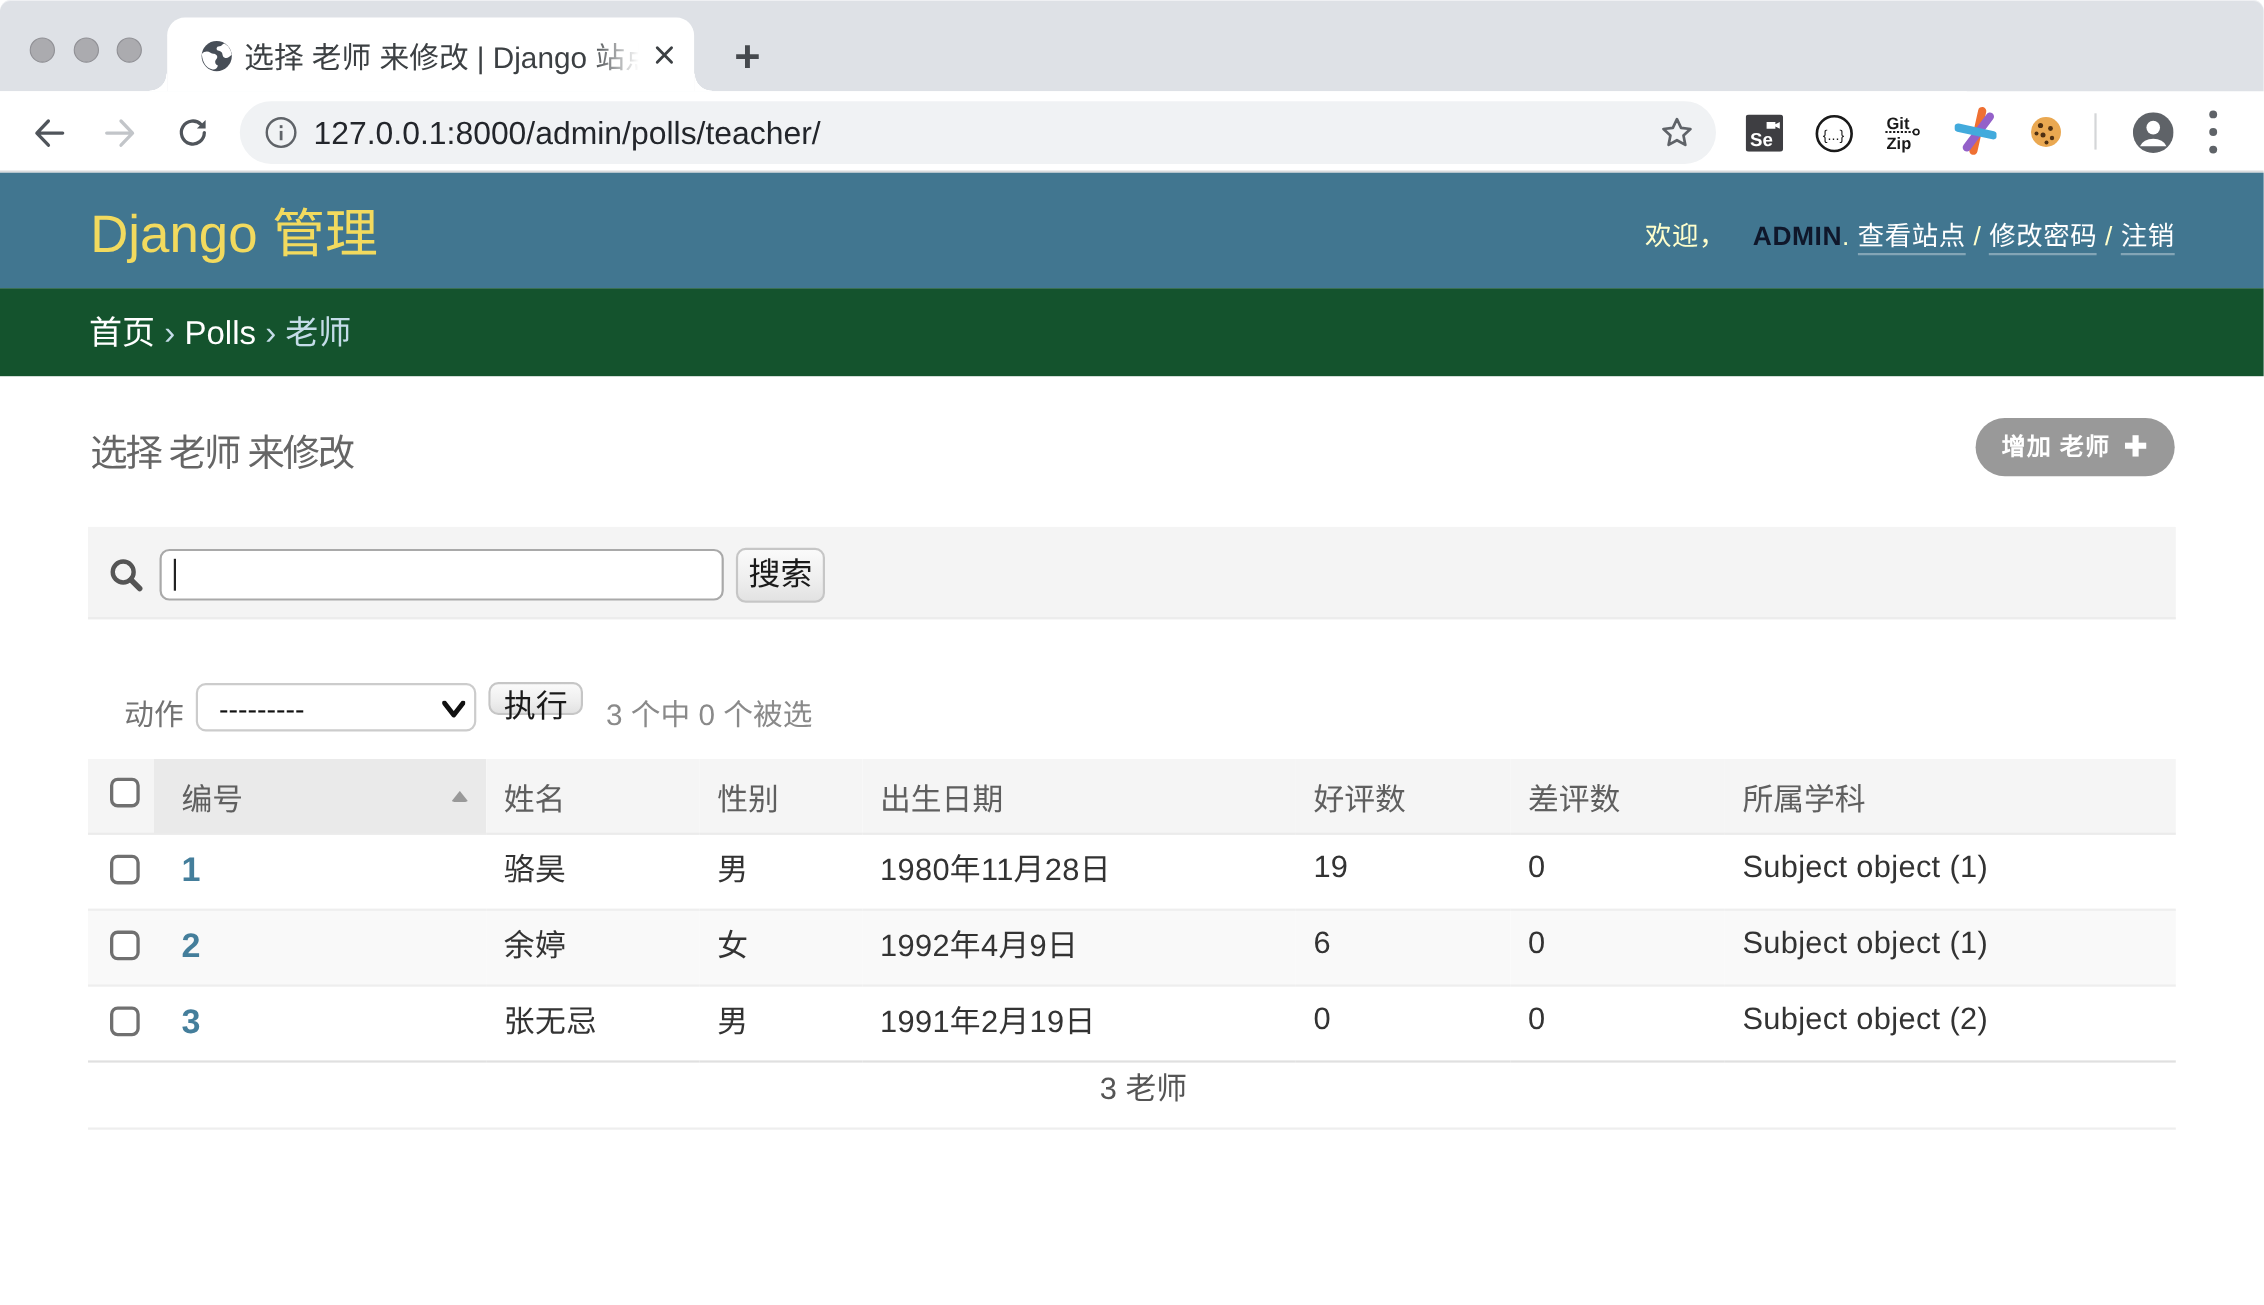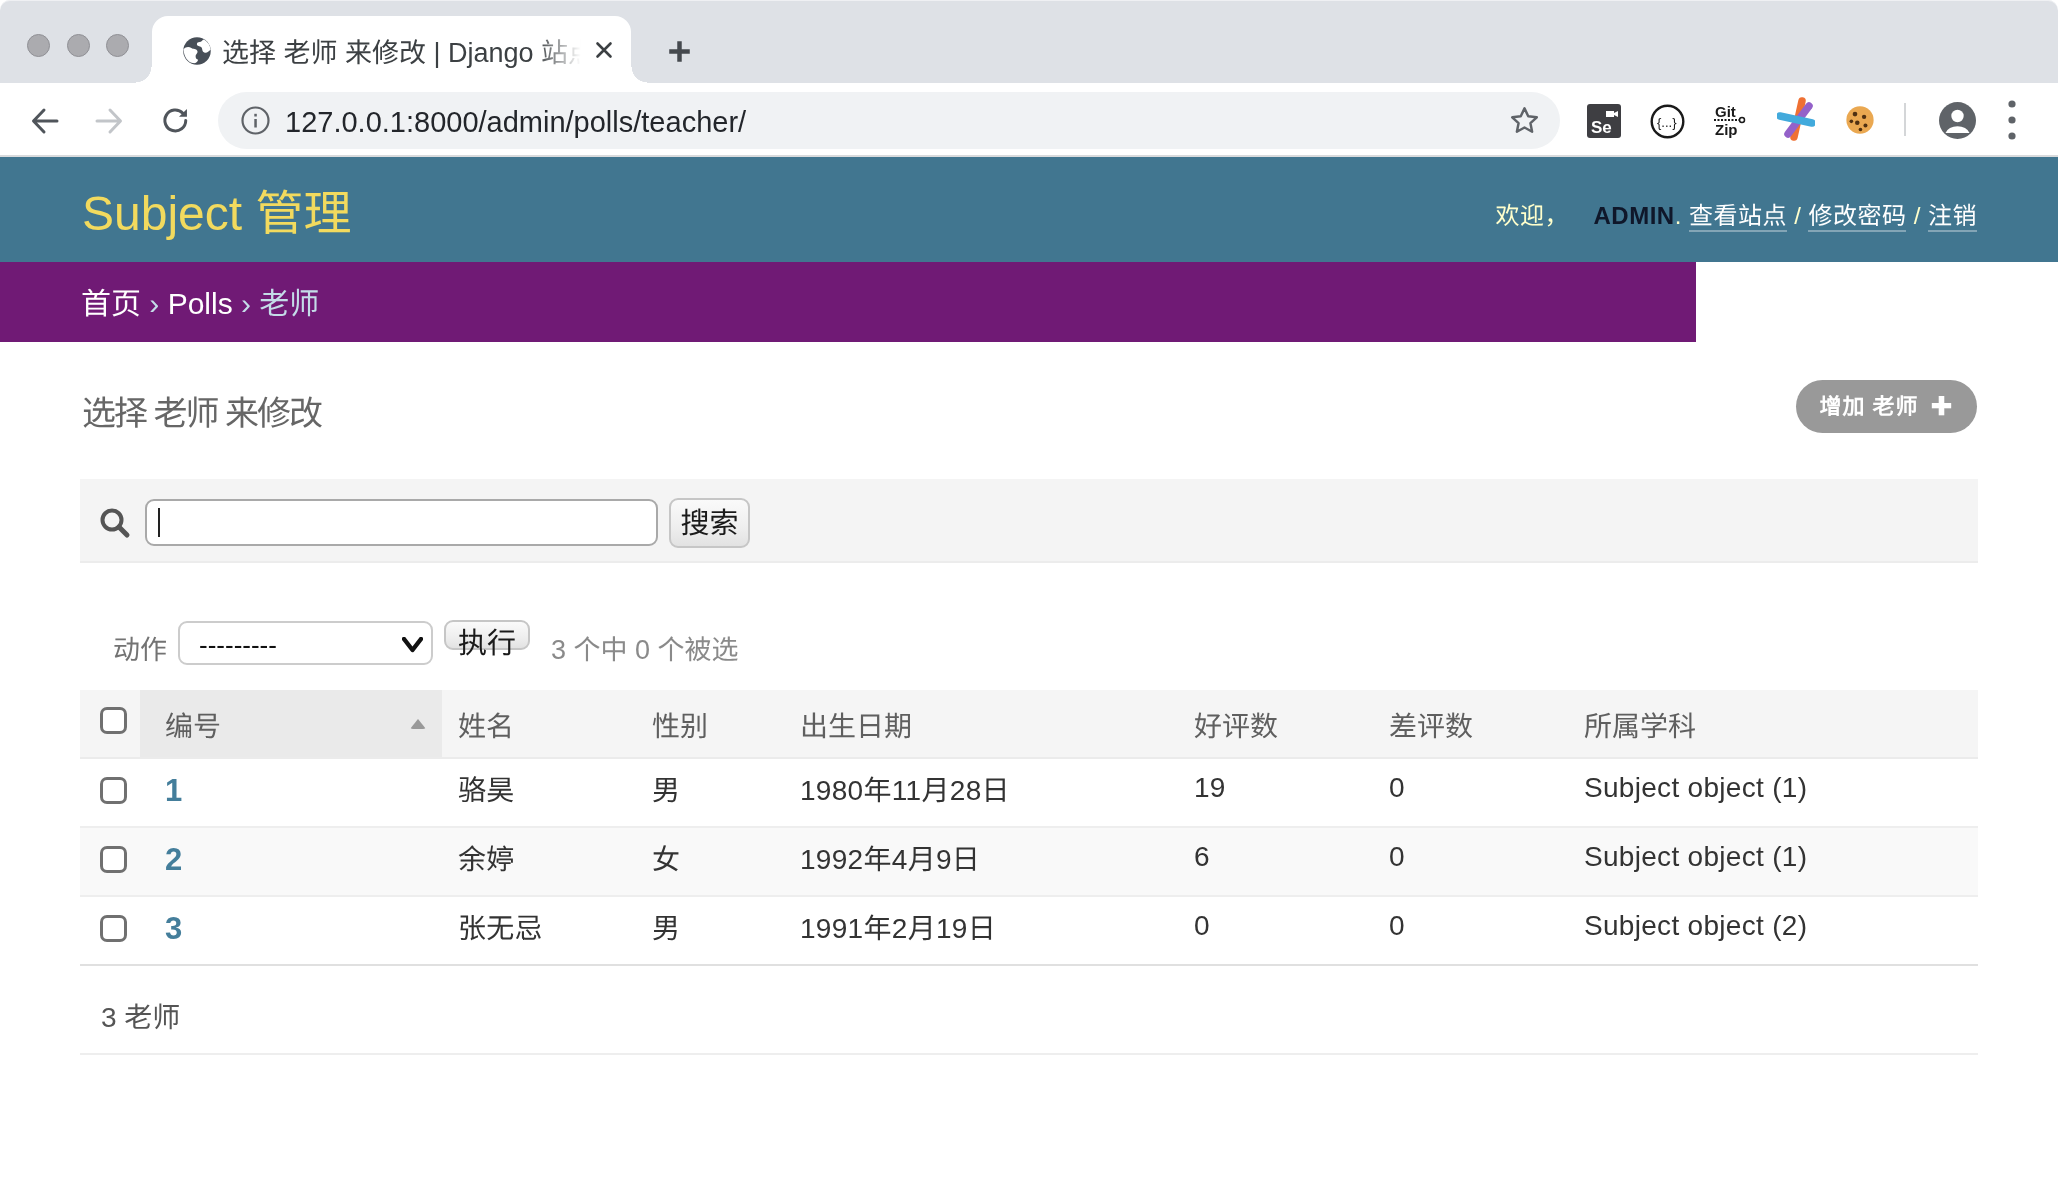--- a/index.html
+++ b/index.html
@@ -24,21 +24,21 @@
 #urltext { position:absolute; left:67px; top:14px; font-size:29px; color:#23262b; }
 #chromeline { left:0; top:155px; width:2058px; height:2px; background:#d9dbdd; }
 .extsep { position:absolute; left:1904px; top:20px; width:2px; height:33px; background:#d4d6d8; }
 
 
 #djheader { left:0; top:157px; width:2058px; height:105px; background:#417690; }
 #branding { position:absolute; left:82px; top:33px; line-height:48px; font-size:48px; color:#f2da5e; font-weight:400; }
 #usertools { position:absolute; right:81px; top:44px; line-height:30px; font-size:24px; color:#ffffcc; letter-spacing:0.5px; }
 #usertools strong { color:#0f172a; }
 #usertools a { color:#fff; text-decoration:none; border-bottom:2px solid rgba(255,255,255,.35); padding-bottom:1px; }
-#breadcrumbs { left:0; top:262px; width:1696px; height:80px; background:#701a75; font-size:30px; color:#c4dce8; line-height:84px; padding-left:81px; }
+#breadcrumbs { left:0; top:262px; width:2058px; height:80px; background:#14532d; font-size:30px; color:#c4dce8; line-height:84px; padding-left:81px; }
 #breadcrumbs a { color:#fff; text-decoration:none; }
 
 
 #pagetitle { left:82px; top:390px; font-size:34px; line-height:46px; color:#666; font-weight:400; letter-spacing:-2px; }
 #addbtn { left:1796px; top:380px; width:181px; height:53px; background:#999; border-radius:27px; color:#fff; font-size:22px; font-weight:700; text-align:center; line-height:53px; letter-spacing:1px; }
 #searchbar { left:80px; top:479px; width:1898px; height:84px; background:#f4f4f4; border-bottom:2px solid #ececec; }
 #searchinput { position:absolute; left:65px; top:20px; width:513px; height:47px; background:#fff; border:2px solid #a9a9a9; border-radius:9px; }
 #cursor { position:absolute; left:11px; top:7px; width:2px; height:29px; background:#222; }
 .btn { background:linear-gradient(#fafafa,#eeeeee 60%,#e2e2e2); border:2px solid #c6c6c6; border-radius:9px; font-size:29px; color:#1a1a1a; text-align:center; font-family:"Liberation Sans",sans-serif; }
 #searchbtn { position:absolute; left:589px; top:19px; width:81px; height:50px; line-height:47px; }
@@ -57,21 +57,21 @@
 #listtable thead th { background:#f5f5f5; color:#5f5f5f; font-weight:500; text-align:left; height:68px; padding:0 16px; border-bottom:2px solid #ebebeb; }
 #listtable thead th.sorted { background:#eaeaea; position:relative; }
 #listtable thead th.sorted .sortarrow { position:absolute; right:16px; top:29px; width:0; height:0; border-left:8.5px solid transparent; border-right:8.5px solid transparent; border-bottom:10px solid #999; border-radius:3px; }
 #listtable td, #listtable tbody th { height:69px; padding:0 16px 9px; border-bottom:2px solid #eee; color:#333; font-weight:400; text-align:left; vertical-align:middle; letter-spacing:0.3px; }
 #listtable tbody tr.alt { background:#f9f9f9; }
 #listtable tbody tr.last td, #listtable tbody tr.last th { border-bottom:2px solid #e0e0e0; }
 #listtable a.rowlink { color:#447e9b; text-decoration:none; font-weight:700; font-size:31px; position:relative; top:3px; }
 #listtable .pl25 { padding-left:25px; }
 .cb { display:inline-block; width:27px; height:27px; background:#fff; border:3px solid #707070; border-radius:7px; vertical-align:middle; }
 .cbcell { padding-left:20px !important; } tbody .cbcell .cb { position:relative; top:1px; } thead .cbcell .cb { position:relative; top:-5px; }
-#paginator { left:80px; top:975px; width:1898px; height:80px; border-bottom:2px solid #eee; font-size:28px; color:#555; line-height:86px; padding-left:21px; }
+#paginator { left:80px; top:947px; width:1898px; height:80px; border-bottom:2px solid #eee; font-size:28px; color:#555; line-height:86px; padding-left:21px;text-align:center; }
 </style>
 </head>
 <body>
 
 <div class="abs" id="tabstrip">
   <span class="tl" style="left:27px"></span>
   <span class="tl" style="left:67px"></span>
   <span class="tl" style="left:106px"></span>
   <div id="tab">
     <svg style="position:absolute;left:30px;top:20px" width="30" height="30" viewBox="0 0 24 24">
@@ -151,21 +151,21 @@
     </svg>
   <svg style="position:absolute;left:2005px;top:17px" width="14" height="40" viewBox="0 0 14 40">
       <circle cx="7" cy="4" r="3.6" fill="#5f6368"></circle>
       <circle cx="7" cy="20" r="3.6" fill="#5f6368"></circle>
       <circle cx="7" cy="36" r="3.6" fill="#5f6368"></circle>
     </svg>
 </div>
 <div class="abs" id="chromeline"></div>
 
 <div class="abs" id="djheader">
-  <div id="branding">Subject 管理</div>
+  <div id="branding">Django 管理</div>
   <div id="usertools">欢迎， <strong>ADMIN</strong>. <a>查看站点</a> / <a>修改密码</a> / <a>注销</a></div>
 </div>
 <div class="abs" id="breadcrumbs"><a>首页</a> › <a>Polls</a> › 老师</div>
 
 <div class="abs" id="pagetitle">选择 老师 来修改</div>
 <div class="abs" id="addbtn">增加 老师 ✚</div>
 
 <div class="abs" id="searchbar">
   <svg style="position:absolute;left:19px;top:28px" width="32" height="32" viewBox="0 0 32 32">
       <circle cx="13" cy="13" r="9.5" stroke="#555" stroke-width="4" fill="none"></circle>

